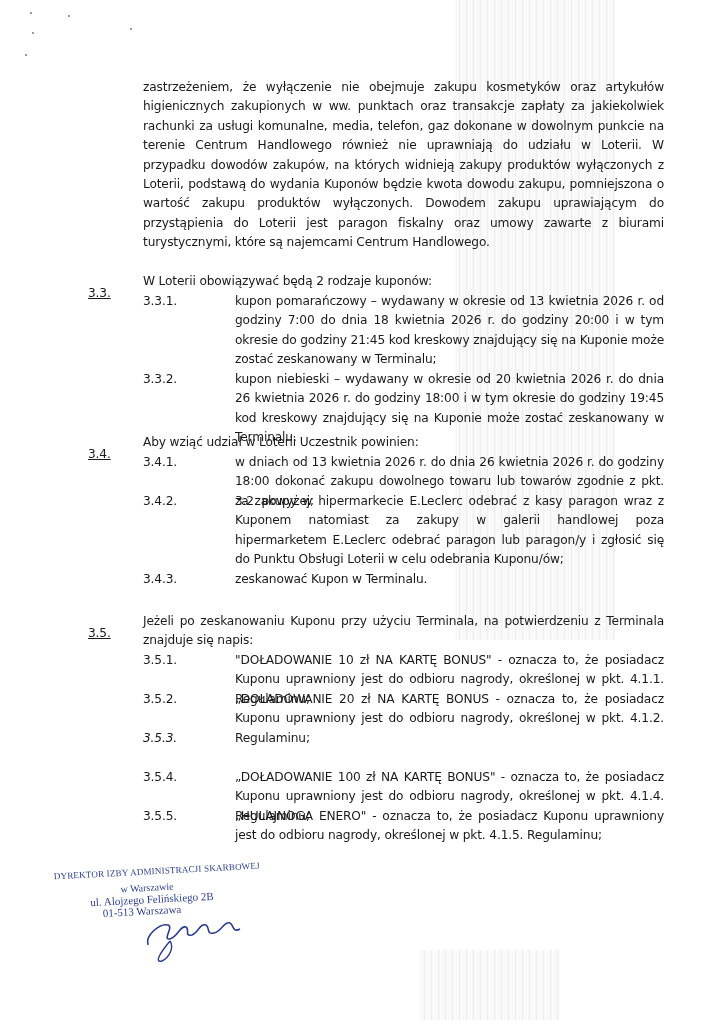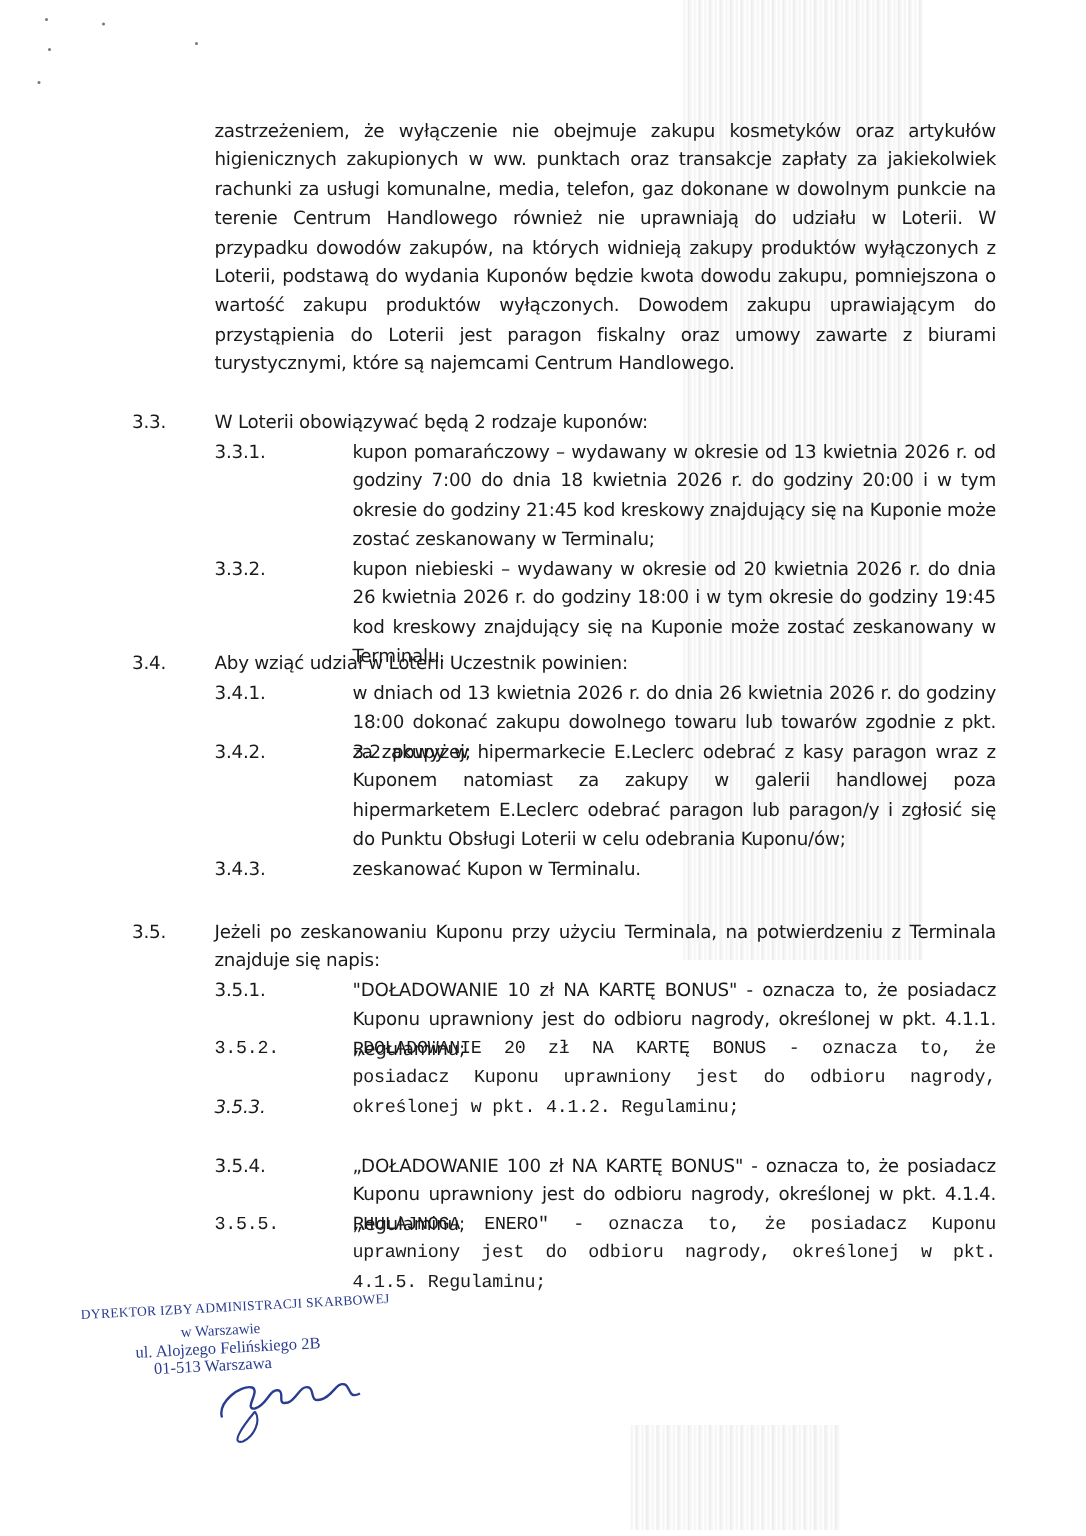--- a/index.html
+++ b/index.html
@@ -5,21 +5,21 @@
   html, body { margin: 0; padding: 0; }
   body {
     width: 724px; height: 1024px; background: #ffffff; position: relative; overflow: hidden;
     font-family: "DejaVu Sans", sans-serif; color: #1a1a1a;
   }
   .page { position: absolute; left: 0; top: 0; width: 724px; height: 1024px; }
   .txt { font-size: 12.2px; line-height: 19.4px; letter-spacing: -0.15px; }
   .just { text-align: justify; text-align-last: left; }
   .para-intro { position: absolute; left: 143px; top: 78px; width: 521px; }
   .sec { position: absolute; left: 88px; width: 576px; }
-  .sec-num { position: absolute; left: 0; top: 0; width: 50px; }
+  .sec-num { position: absolute; left: 0; top: 12px; width: 50px; text-decoration: underline; }
   .sec-head { position: absolute; left: 55px; top: 0; width: 521px; }
   .sub { position: absolute; left: 55px; width: 521px; }
   .sub-num { position: absolute; left: 0; top: 0; width: 60px; }
   .sub-body { margin-left: 92px; }
   .noise { position: absolute; background: repeating-linear-gradient(90deg, rgba(0,0,0,0.0) 0px, rgba(0,0,0,0.07) 1px, rgba(0,0,0,0) 3px, rgba(0,0,0,0.12) 4px, rgba(0,0,0,0) 7px); opacity: 0.6; }
   .dot { position: absolute; width: 2px; height: 2px; background: #777; border-radius: 1px; }
   .stamp { position: absolute; left: 42px; top: 872px; width: 230px; color: #2b3d8f; font-family: "Liberation Serif", serif; text-align: center; }
   .stamp .l1 { font-size: 9px; letter-spacing: 0.2px; transform: rotate(-3deg); transform-origin: left; white-space: nowrap; }
   .stamp .l2 { font-size: 10px; transform: rotate(-3deg); margin-left: -20px; }
   .stamp .l3 { font-size: 11px; transform: rotate(-3deg); margin-left: -10px; }
@@ -71,32 +71,32 @@
     </div>
   </div>
 
   <div class="sec txt" style="top:612px;">
     <div class="sec-num">3.5.</div>
     <div class="sec-head just">Jeżeli po zeskanowaniu Kuponu przy użyciu Terminala, na potwierdzeniu z Terminala znajduje się napis:</div>
     <div class="sub" style="top:39px;">
       <div class="sub-num">3.5.1.</div>
       <div class="sub-body just">"DOŁADOWANIE 10 zł NA KARTĘ BONUS" - oznacza to, że posiadacz Kuponu uprawniony jest do odbioru nagrody, określonej w pkt. 4.1.1. Regulaminu;</div>
     </div>
-    <div class="sub" style="top:78px;font-family:Liberation Mono, monospace;">
+    <div class="sub" style="top:78px;">
       <div class="sub-num">3.5.2.</div>
       <div class="sub-body just">„DOŁADOWANIE 20 zł NA KARTĘ BONUS - oznacza to, że posiadacz Kuponu uprawniony jest do odbioru nagrody, określonej w pkt. 4.1.2. Regulaminu;</div>
     </div>
     <div class="sub" style="top:117px;font-style:italic;">
       <div class="sub-num">3.5.3.</div>
     </div>
     <div class="sub" style="top:156px;">
       <div class="sub-num">3.5.4.</div>
       <div class="sub-body just">„DOŁADOWANIE 100 zł NA KARTĘ BONUS" - oznacza to, że posiadacz Kuponu uprawniony jest do odbioru nagrody, określonej w pkt. 4.1.4. Regulaminu;</div>
     </div>
-    <div class="sub" style="top:195px;font-family:Liberation Mono, monospace;">
+    <div class="sub" style="top:195px;">
       <div class="sub-num">3.5.5.</div>
       <div class="sub-body just">„HULAJNOGA ENERO" - oznacza to, że posiadacz Kuponu uprawniony jest do odbioru nagrody, określonej w pkt. 4.1.5. Regulaminu;</div>
     </div>
   </div>
 
   <div class="stamp">
     <div class="l1">DYREKTOR IZBY ADMINISTRACJI SKARBOWEJ</div>
     <div class="l2">w Warszawie</div>
     <div class="l3">ul. Alojzego Felińskiego 2B</div>
     <div class="l4">01-513 Warszawa</div>

